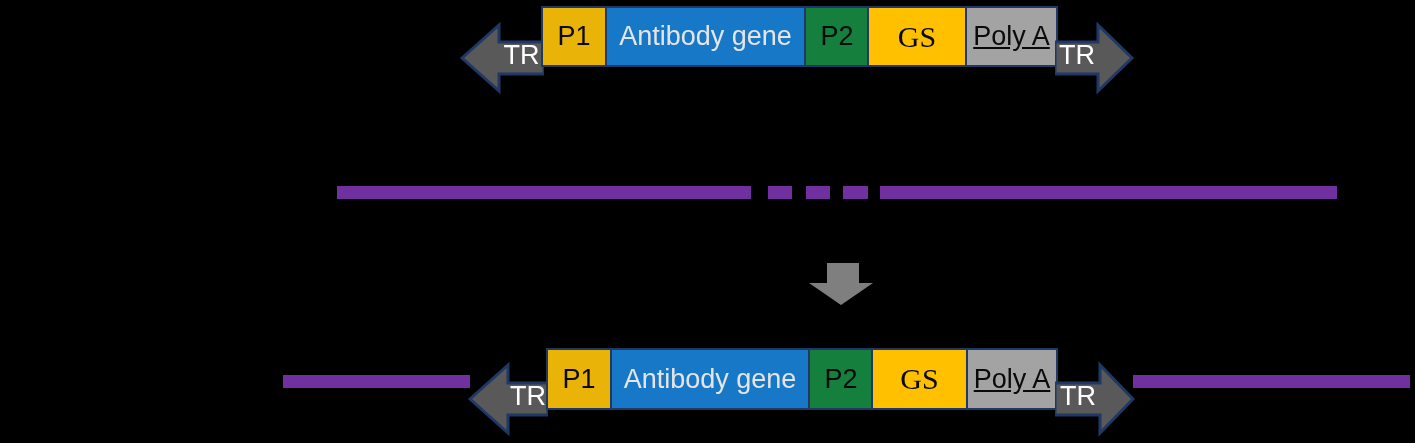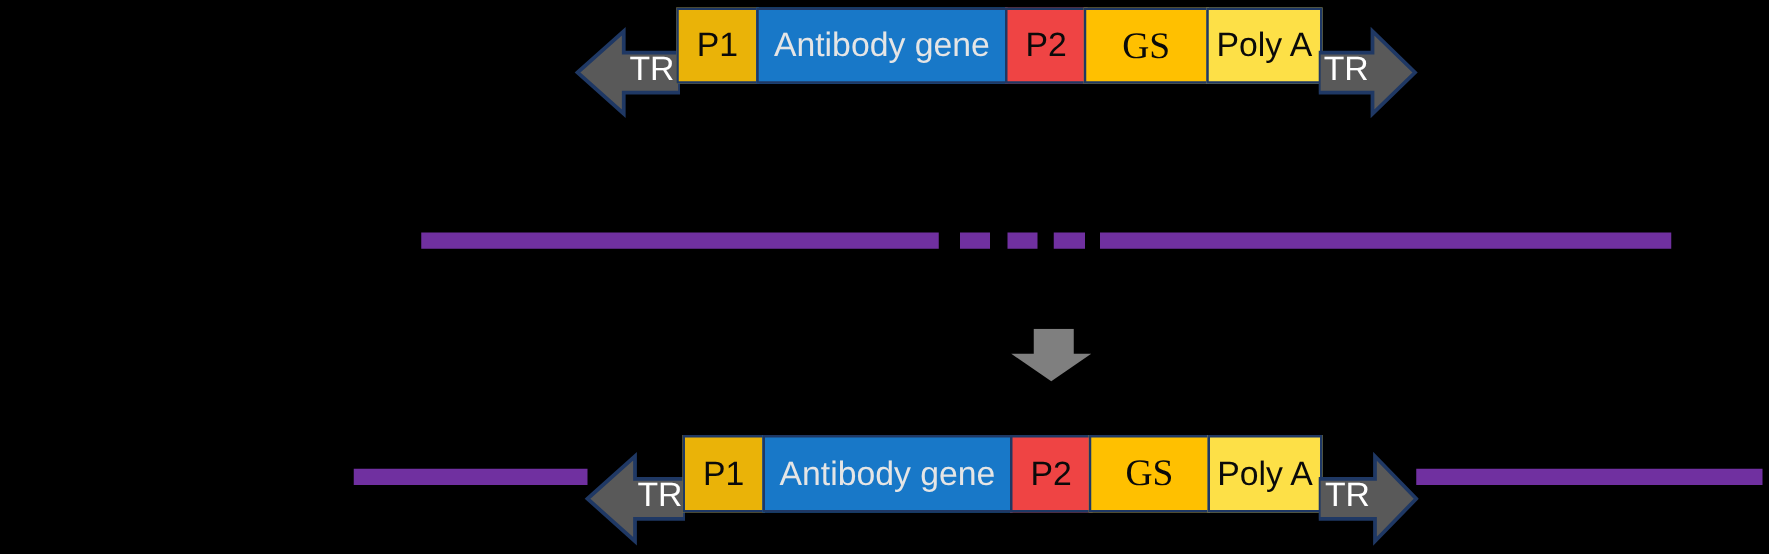--- a/index.html
+++ b/index.html
@@ -16,23 +16,23 @@
     box-sizing:border-box;
     border:2.5px solid #1f3864;
     display:flex;align-items:center;justify-content:center;
     font-size:27px;color:#0a0a0a;
     white-space:nowrap;
   }
   .top .box{top:6px;height:61px;}
   .bot .box{top:348px;height:62px;}
   .p1{background:#eab308;}
   .ab{background:#1878c8;color:#e5e5e5;}
-  .p2{background:#ef4444;}
+  .p2{background:#15803d;}
   .gs{background:#ffc000;font-family:"Liberation Serif", serif;font-size:30px;}
-  .pa{background:#fde047;}
+  .pa{background:#a3a3a3;text-decoration:underline;}
   .t-p1{left:541px;width:66px;}
   .t-ab{left:605px;width:201px;}
   .t-p2{left:804px;width:66px;}
   .t-gs{left:867px;width:100px;}
   .t-pa{left:965px;width:93px;}
   .b-p1{left:546px;width:66px;}
   .b-ab{left:610px;width:200px;}
   .b-p2{left:808px;width:66px;}
   .b-gs{left:871px;width:97px;}
   .b-pa{left:966px;width:92px;}

